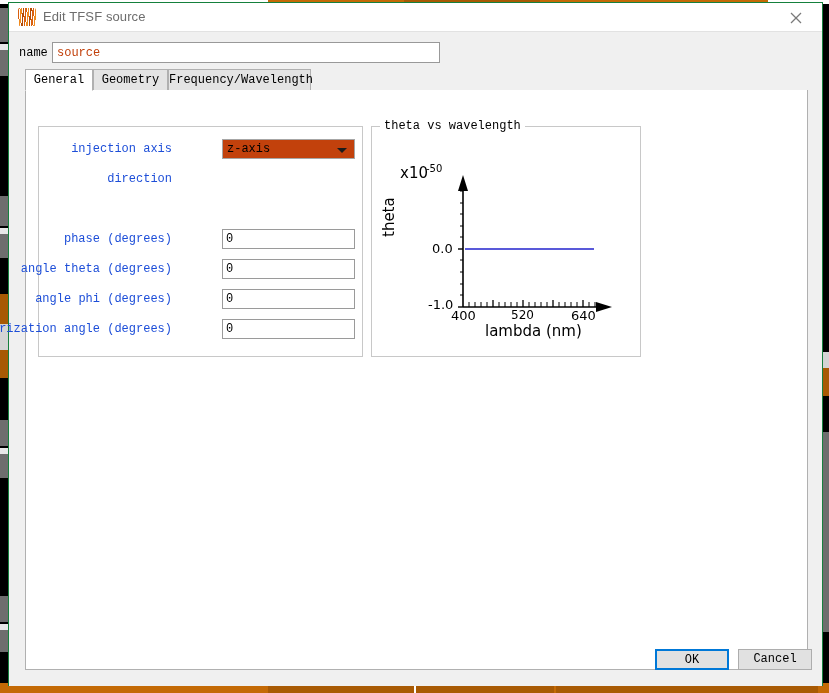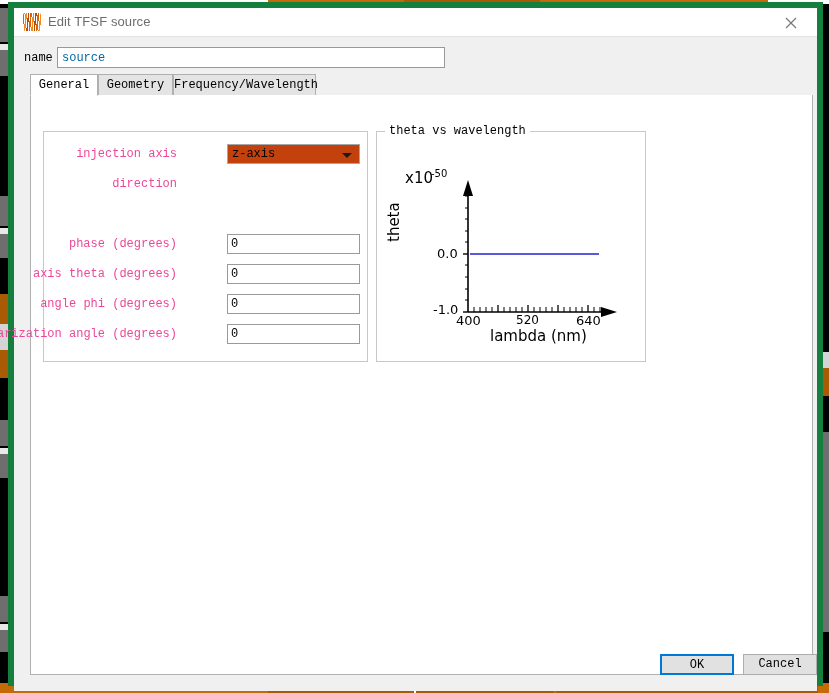--- a/index.html
+++ b/index.html
@@ -28,21 +28,21 @@
   }
 
   
   #dialog {
     position: absolute;
     left: 8px;
     top: 2px;
     width: 815px;
     height: 684px;
     background: #efefef;
-    border: 6px solid #15803d;
+    border: 1px solid #15803d;
     box-sizing: border-box;
   }
 
   
   #titlebar {
     position: relative;
     height: 29px;
     background: #ffffff;
     border-bottom: 1px solid #e2e2e2;
     box-sizing: border-box;
@@ -107,21 +107,21 @@
   #name-input {
     position: absolute;
     left: 33px; top: 0;
     width: 388px;
     height: 21px;
     background: #ffffff;
     border: 1px solid #999999;
     box-sizing: border-box;
     font-family: "Liberation Mono", "DejaVu Sans Mono", monospace;
     font-size: 12px;
-    color: #0369a1;
+    color: #c2410c;
     padding: 0 4px;
     line-height: 19px;
     outline: none;
   }
 
   
   #tabstrip {
     position: absolute;
     left: 16px;
     top: 37px;
@@ -178,21 +178,21 @@
     width: 100%;
     height: 20px;
   }
   .field-label {
     position: absolute;
     right: 190px;
     top: 3px;
     white-space: nowrap;
     font-family: "Liberation Mono", "DejaVu Sans Mono", monospace;
     font-size: 12px;
-    color: #ec4899;
+    color: #1d4ed8;
   }
   .field-input {
     position: absolute;
     left: 183px;
     top: 0;
     width: 133px;
     height: 20px;
     box-sizing: border-box;
     background: #ffffff;
     border: 1px solid #9a9a9a;
@@ -377,21 +377,21 @@
           <span class="field-label">direction</span>
         </div>
 
 
         <div class="field-row" style="top:102px;">
           <span class="field-label">phase (degrees)</span>
           <input class="field-input" type="text" value="0" style="">
         </div>
 
         <div class="field-row" style="top:132px;">
-          <span class="field-label">axis theta (degrees)</span>
+          <span class="field-label">angle theta (degrees)</span>
           <input class="field-input" type="text" value="0" style="">
         </div>
 
         <div class="field-row" style="top:162px;">
           <span class="field-label">angle phi (degrees)</span>
           <input class="field-input" type="text" value="0" style="">
         </div>
 
         <div class="field-row" style="top:192px;">
           <span class="field-label">polarization angle (degrees)</span>

